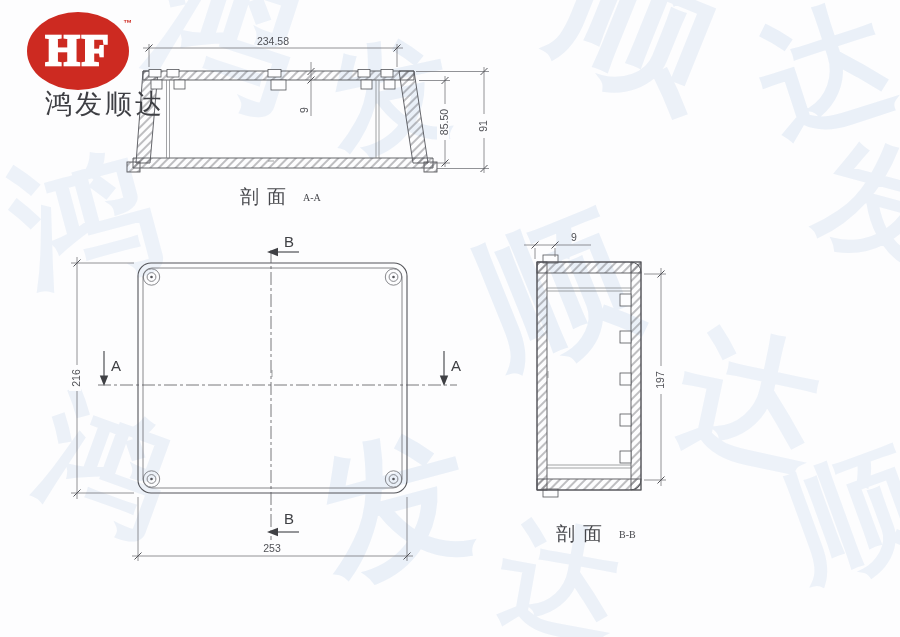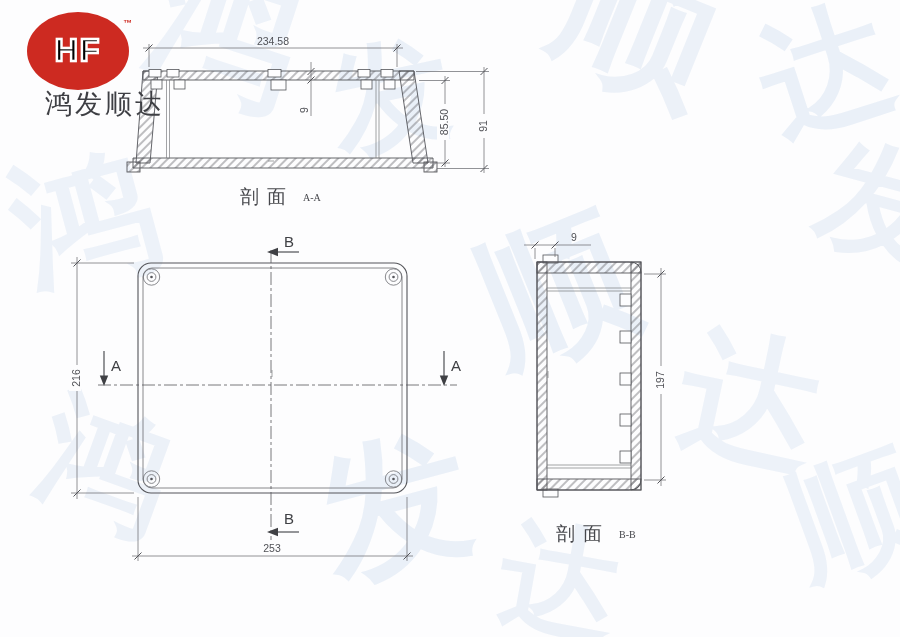--- a/index.html
+++ b/index.html
@@ -13,23 +13,23 @@
     line-height:1;pointer-events:none;user-select:none;z-index:0;
   }
   
   .logo{position:absolute;left:0;top:0;width:170px;height:130px;z-index:3;}
   .logo-ellipse{
     position:absolute;left:27px;top:12px;width:102px;height:78px;
     background:#cd2a21;border-radius:50%;
     display:flex;align-items:center;justify-content:center;
   }
   .hf{
-    font-weight:800;font-size:32px;letter-spacing:2px;
-    color:#000000;-webkit-text-stroke:2.4px #ffffff;
-    font-family:Liberation Sans, sans-serif;transform:translateY(-1px);
+    font-weight:800;font-size:44px;letter-spacing:2px;
+    color:#ffffff;-webkit-text-stroke:2.4px #ffffff;
+    font-family:Liberation Serif, serif;transform:translateY(-1px);
   }
   .tm{position:absolute;left:123px;top:18px;color:#cd2a21;font-size:9px;font-weight:700;}
   .company{
     position:absolute;left:12px;top:86px;width:160px;
     font-size:27px;letter-spacing:3px;font-weight:500;color:#3e3f44;margin-left:33px;
   }
   
   .sheet{position:absolute;left:0;top:0;z-index:2;}
   .geo{fill:url(#hatch);stroke:#54555a;stroke-width:.9;}
   .out{fill:none;stroke:#54555a;stroke-width:1.1;}

